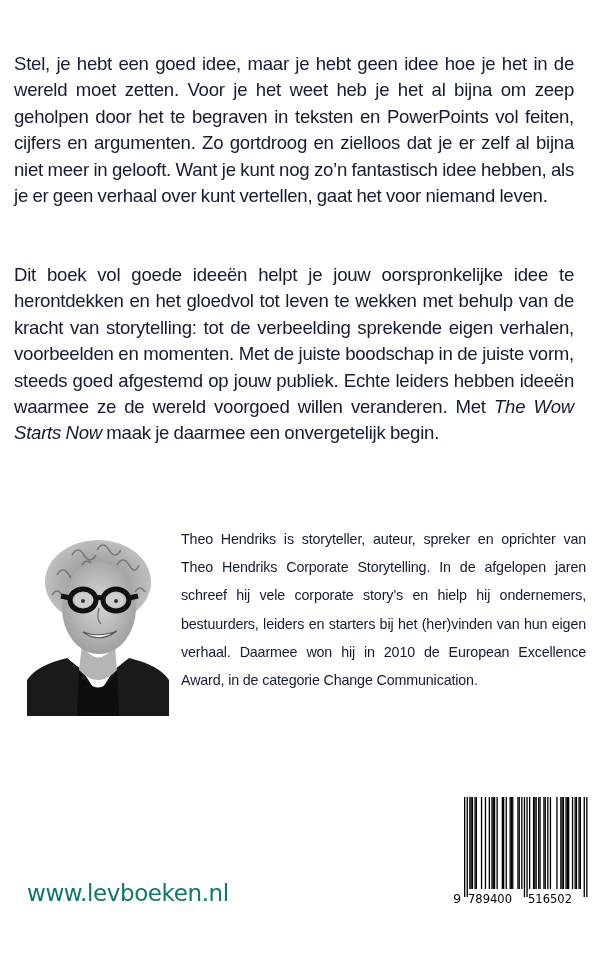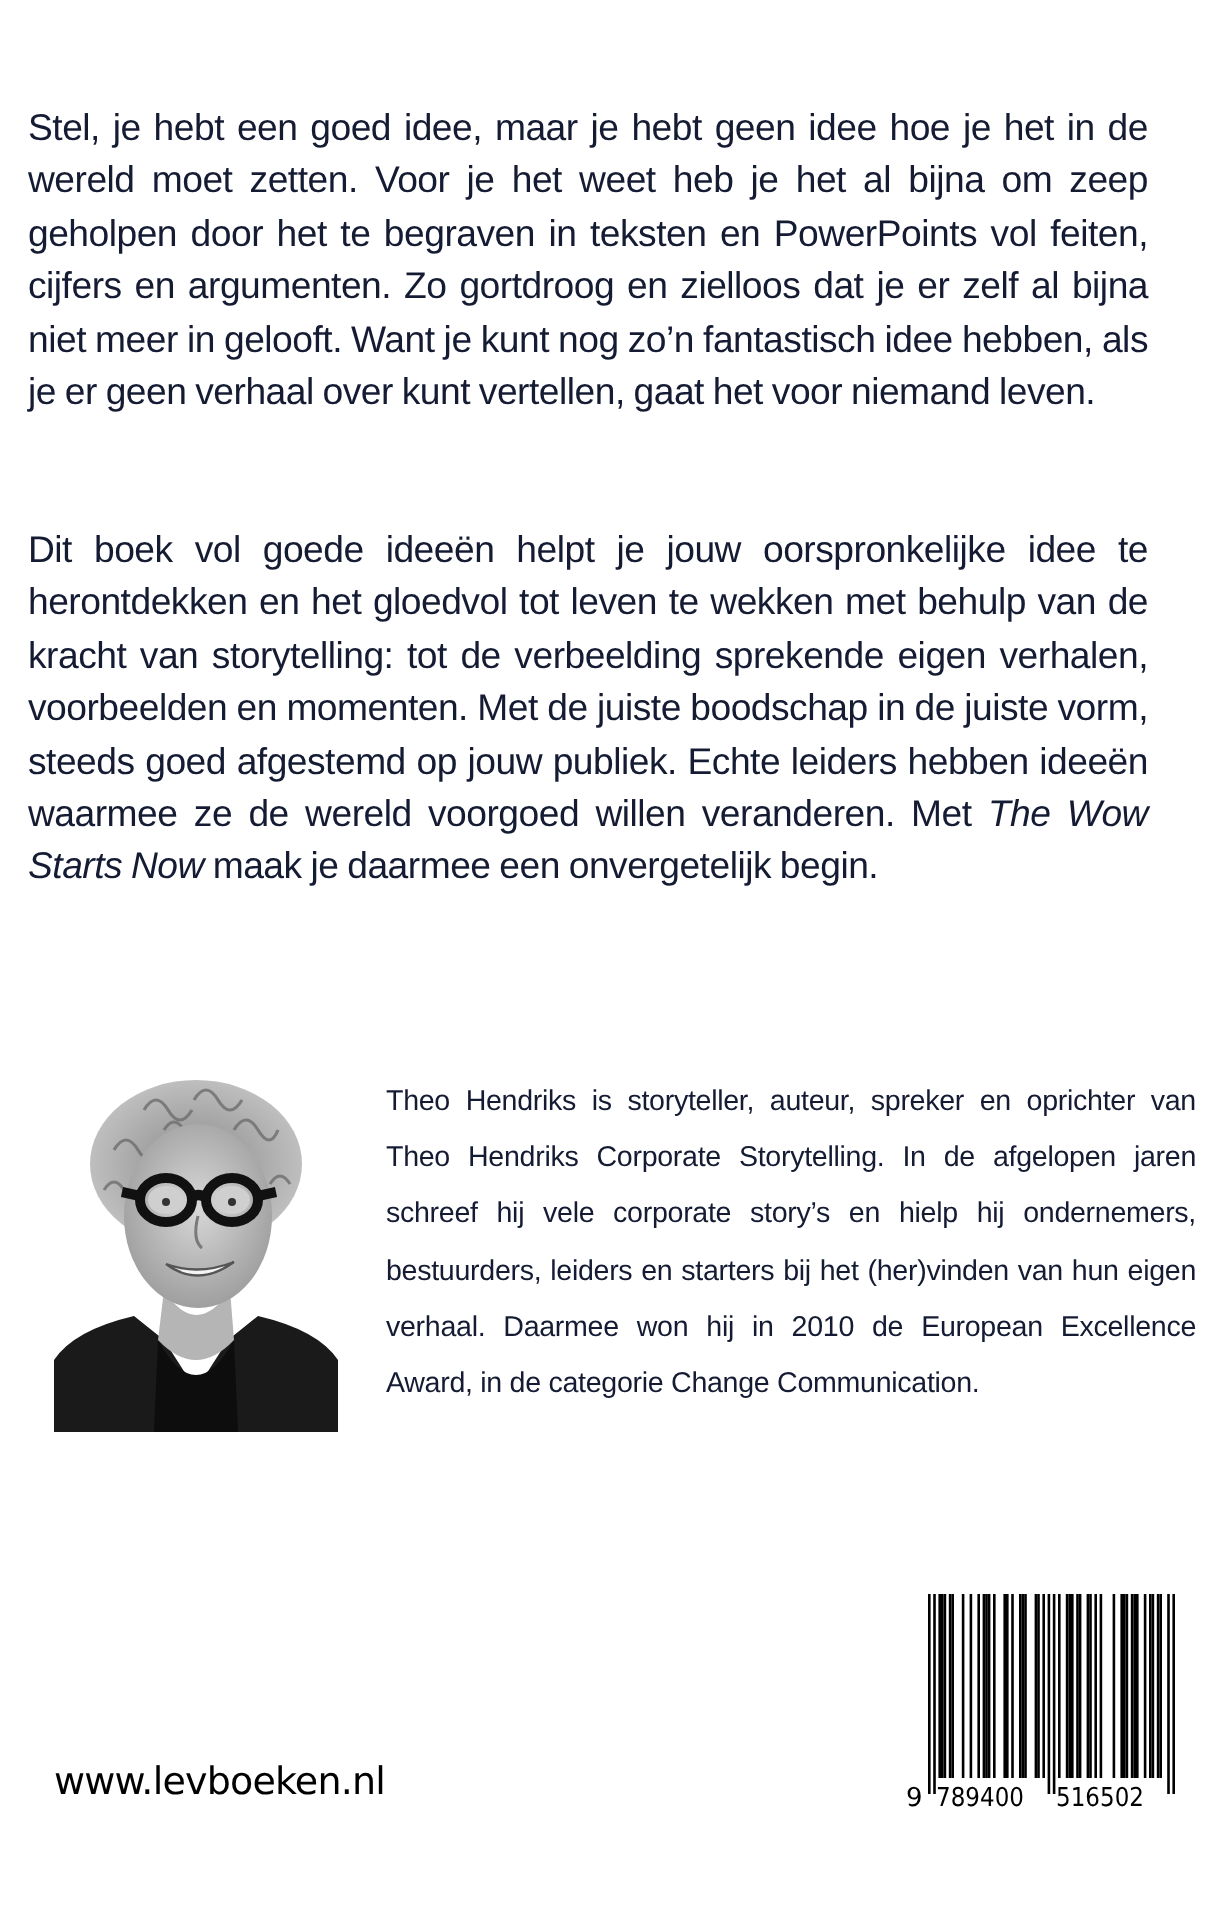--- a/index.html
+++ b/index.html
@@ -39,34 +39,34 @@
       background: #ffffff;
       overflow: hidden;
     }
     .photo svg { display: block; }
 
     .bio {
       position: absolute;
       left: 181px;
       top: 525px;
       width: 405px;
-      margin: 12px;
+      margin: 0;
       font-size: 14.3px;
       line-height: 28.2px;
       text-align: justify;
       letter-spacing: -0.15px;
     }
 
     .website {
       position: absolute;
       left: 27px;
       top: 880px;
       font-family: "DejaVu Sans", sans-serif;
-      font-size: 19px;
-      color: #000000;
+      font-size: 23px;
+      color: #0f766e;
       letter-spacing: -0.4px;
     }
 
     .barcode {
       position: absolute;
       left: 452px;
       top: 797px;
       width: 140px;
       height: 108px;
     }

